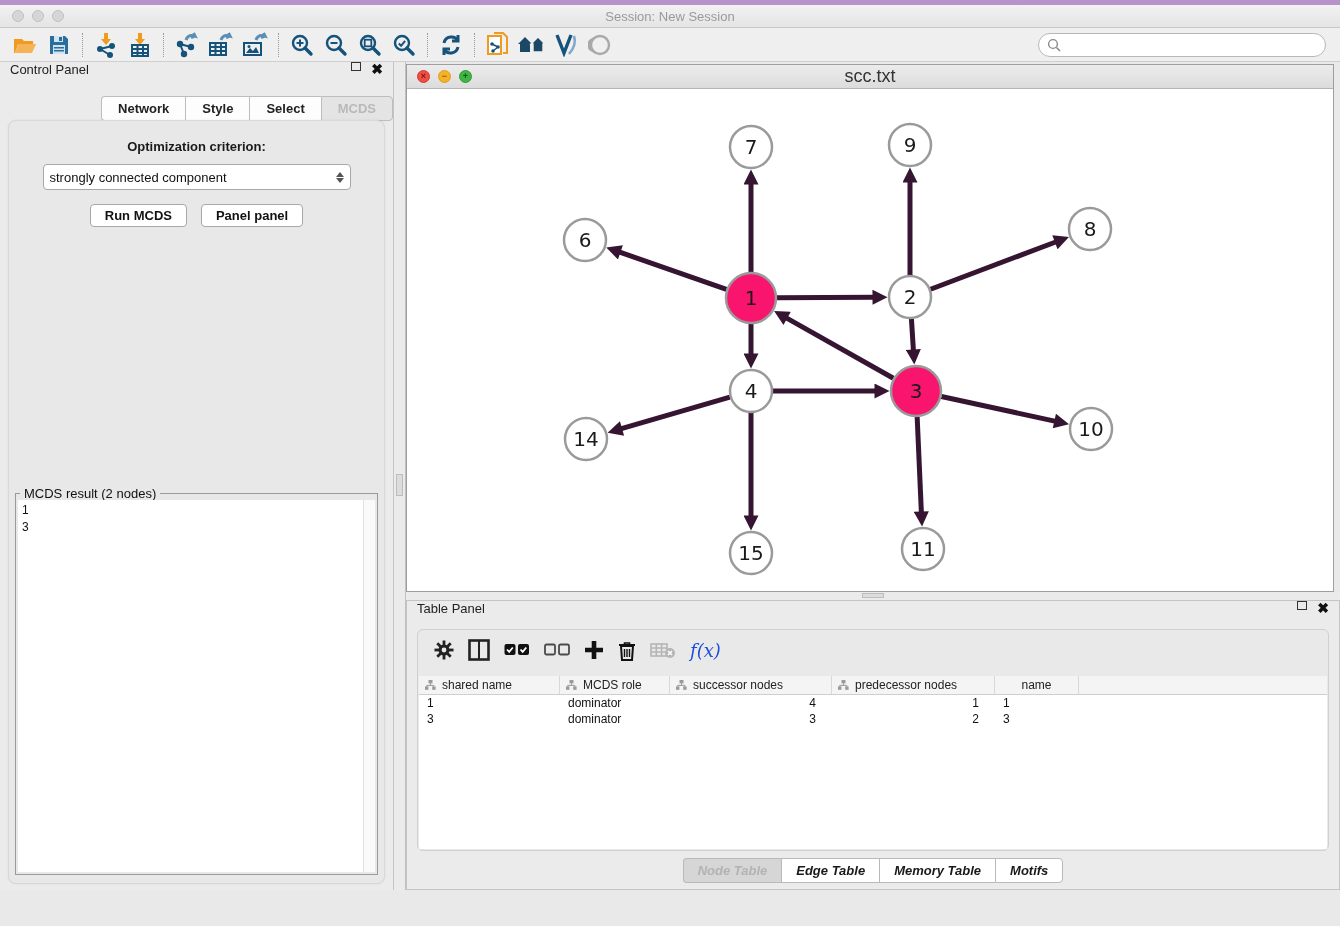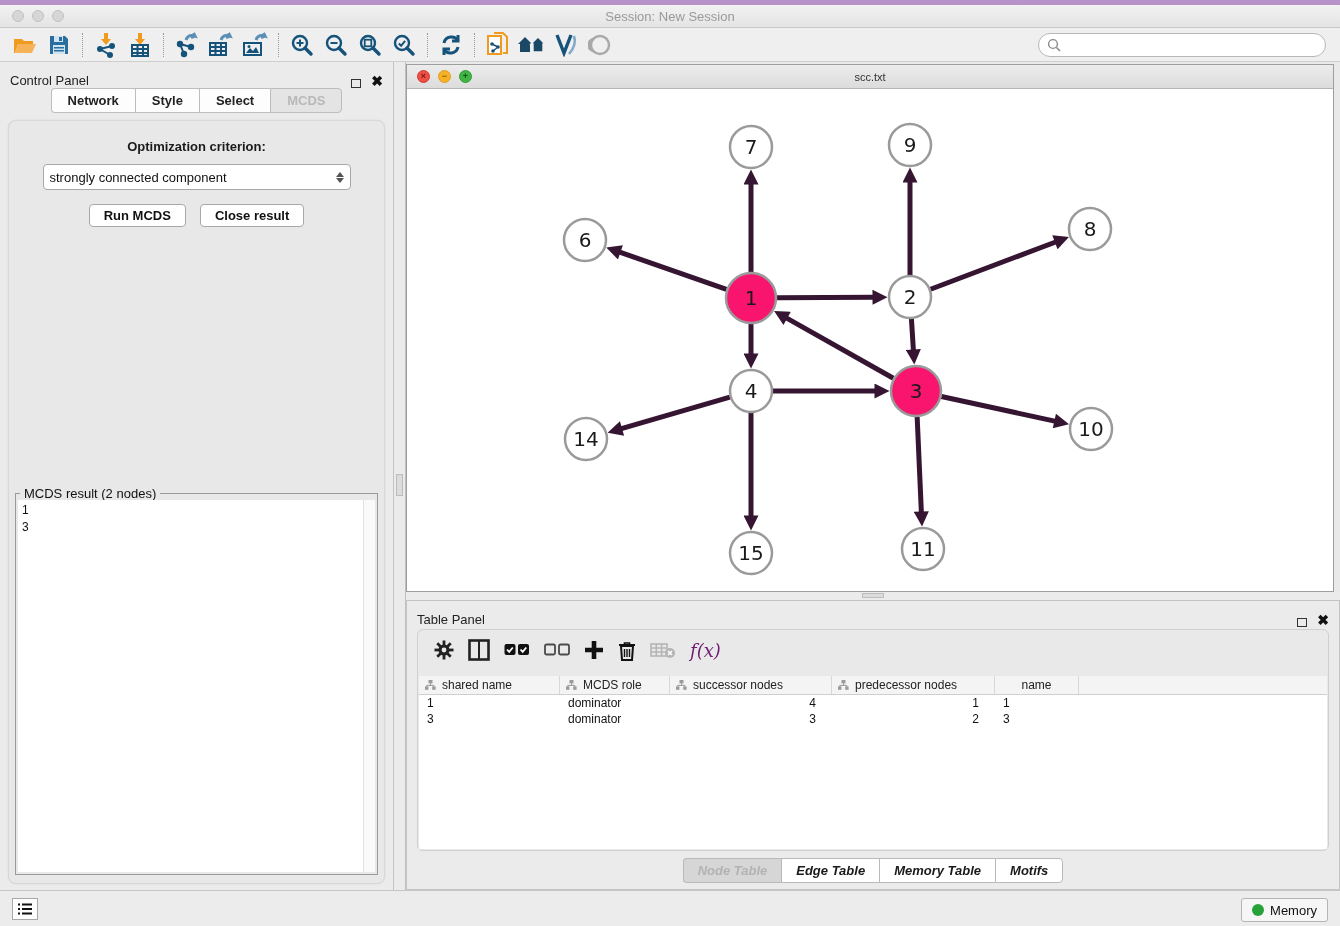--- a/index.html
+++ b/index.html
@@ -17,25 +17,25 @@
 
   
   #toolbar { top:28px; left:0; width:1340px; height:34px; background:#efefef; border-bottom:1px solid #cfcfcf; display:flex; align-items:center; padding-left:8px; }
   .tb-btn { width:34px; height:30px; display:flex; align-items:center; justify-content:center; }
   .tb-sep { width:1px; height:24px; margin:0 6px; border-left:1px dotted #9a9a9a; }
   #search-wrap { position:absolute; right:14px; top:33px; width:288px; height:24px; background:#fff; border:1px solid #b7b7b7; border-radius:12px; display:flex; align-items:center; padding-left:8px; }
   #search-input { border:none; outline:none; flex:1; height:20px; font-size:12px; background:transparent; }
 
   
   #control-panel { top:62px; left:0; width:394px; height:828px; background:#ebebeb; border-right:1px solid #c4c4c4; }
-  .panel-header { height:26px; display:flex; align-items:flex-end; padding:0 10px; font-size:13px; color:#222; }
+  .panel-header { height:26px; display:flex; align-items:flex-start; padding:0 10px; font-size:13px; color:#222; }
   .panel-header .spacer { flex:1; }
   .float-icon { width:10px; height:9px; border:1.5px solid #333; margin-right:10px; display:inline-block; }
   .close-x { font-size:14px; font-weight:bold; color:#111; line-height:1; }
-  #cp-tabs { display:flex; justify-content:center; margin-top:0; }
+  #cp-tabs { display:flex; justify-content:flex-end; margin-top:8px; }
   .cp-tab { background:#fdfdfd; border:1px solid #bdbdbd; border-right:none; padding:4px 16px; font-size:13px; font-weight:bold; color:#222; }
   .cp-tab:first-child { border-radius:4px 0 0 4px; }
   .cp-tab:last-child { border-right:1px solid #bdbdbd; border-radius:0 4px 4px 0;padding-left:16px; }
   .cp-tab.active { background:#e4e4e4; color:#b9b9b9; }
   #cp-content { position:absolute; left:8px; right:8px; top:58px; bottom:6px; background:#e8e8e8; border:1px solid #d8d8d8; border-radius:8px; box-shadow:0 0 2px rgba(0,0,0,.08); }
   #opt-label { text-align:center; margin-top:18px; font-size:13px; font-weight:bold; color:#1a1a1a; }
   #criterion-select { margin:10px auto 0; width:308px; height:22px; background:#fff; border:1px solid #a8a8a8; border-radius:4px; display:flex; align-items:center; padding:12px 6px; font-size:13px; color:#111; }
   #criterion-select .spacer { flex:1; }
   .updown { display:flex; flex-direction:column; gap:1px; }
   .updown i { width:0; height:0; border-left:4px solid transparent; border-right:4px solid transparent; }
@@ -55,29 +55,29 @@
   #h-handle { position:absolute; left:456px; top:1px; width:22px; height:5px; background:#dcdcdc; border:1px solid #bdbdbd; }
 
   
   #net-window { top:64px; left:406px; width:928px; height:528px; border:1px solid #9e9e9e; background:#fff; }
   #net-titlebar { height:24px; background:linear-gradient(#ececec,#dcdcdc); border-bottom:1px solid #b5b5b5; position:relative; display:flex; align-items:center; }
   #net-lights { display:flex; gap:8px; margin-left:10px; }
   .tl { width:13px; height:13px; border-radius:50%; display:flex; align-items:center; justify-content:center; font-size:9px; font-weight:bold; line-height:1; }
   .tl.red { background:#ee4e44; color:#7d1710; border:1px solid #d3392f; }
   .tl.yellow { background:#f6b227; color:#8a5d07; border:1px solid #dd9e1c; }
   .tl.green { background:#41b445; color:#0d5c10; border:1px solid #2f9e34; }
-  #net-title { position:absolute; width:100%; text-align:center; font-size:11px; color:#333; }
+  #net-title { position:absolute; width:100%; text-align:center; font-size:18px; color:#333; }
   #graph-area { position:relative; width:926px; height:502px; background:#fff; }
 
   
   #table-panel { top:600px; left:406px; width:934px; height:290px; background:#ebebeb; border:1px solid #c4c4c4; }
   #tp-frame { position:absolute; left:10px; right:10px; top:28px; bottom:38px; background:#e9e9e9; border:1px solid #d0d0d0; border-radius:6px; }
   #tp-toolbar { height:40px; display:flex; align-items:center; gap:14px; padding-left:16px; }
   .tp-icon { display:flex; align-items:center; justify-content:center; }
-  #fx-label { font-family:"DejaVu Serif", serif; font-style:italic; font-size:18px; color:#701a75; }
+  #fx-label { font-family:"DejaVu Serif", serif; font-style:italic; font-size:18px; color:#1d4ed8; }
   #node-table { position:absolute; left:1px; right:1px; top:46px; bottom:1px; background:#fff; overflow:hidden; }
   #nt-header { display:flex; background:#f4f4f4; border-bottom:1px solid #cfcfcf; height:19px; }
   .nt-hcell { display:flex; align-items:center; font-size:12px; color:#222; border-right:1px solid #d8d8d8; padding-left:6px; gap:6px; }
   .nt-hcell.center { justify-content:center; padding-left:0; }
   .nt-row { display:flex; height:16px; }
   .nt-cell { font-size:12px; color:#111; padding:0 8px; display:flex; align-items:center; }
   .nt-cell.right { justify-content:flex-end; padding-right:16px; }
   #tp-tabs { position:absolute; bottom:6px; width:100%; display:flex; justify-content:center;font-style:italic; }
   .tp-tab { background:#fff; border:1px solid #b9b9b9; border-right:none; padding:4px 14px; font-size:13px; font-weight:bold; color:#1a1a1a; }
   .tp-tab:first-child { border-radius:4px 0 0 4px; }
@@ -262,21 +262,21 @@
       <div id="criterion-select">
         <span>strongly connected component</span>
         <span class="spacer"></span>
         <span class="updown">
             <i class="up"></i>
             <i class="dn"></i>
           </span>
       </div>
       <div id="cp-buttons">
         <button class="cp-btn">Run MCDS</button>
-        <button class="cp-btn">Close result</button>
+        <button class="cp-btn">Panel panel</button>
       </div>
       <div id="mcds-result">
         <span id="mcds-legend">MCDS result (2 nodes)</span>
         <div id="mcds-text">
           <div>1</div>
           <div>3</div>
         </div>
         <div id="mcds-scroll"></div>
       </div>
     </div>
@@ -506,27 +506,14 @@
       </div>
     </div>
     <div id="tp-tabs">
       <span class="tp-tab bottom-tab active">Node Table</span>
       <span class="tp-tab bottom-tab">Edge Table</span>
       <span class="tp-tab bottom-tab">Memory Table</span>
       <span class="tp-tab bottom-tab">Motifs</span>
     </div>
   </div>
 
-  <div id="status-bar" class="abs">
-    <span id="list-btn">
-      <svg width="16" height="14" viewBox="0 0 16 14">
-          <g stroke="#111" stroke-width="2">
-            <path d="M1 2.5 h2 M5 2.5 h10 M1 7 h2 M5 7 h10 M1 11.5 h2 M5 11.5 h10"></path>
-          </g>
-        </svg>
-    </span>
-    <span id="memory-btn">
-      <span id="memory-dot"></span>
-      <span>Memory</span>
-    </span>
-  </div>
 
 </div>
 
 </body></html>

